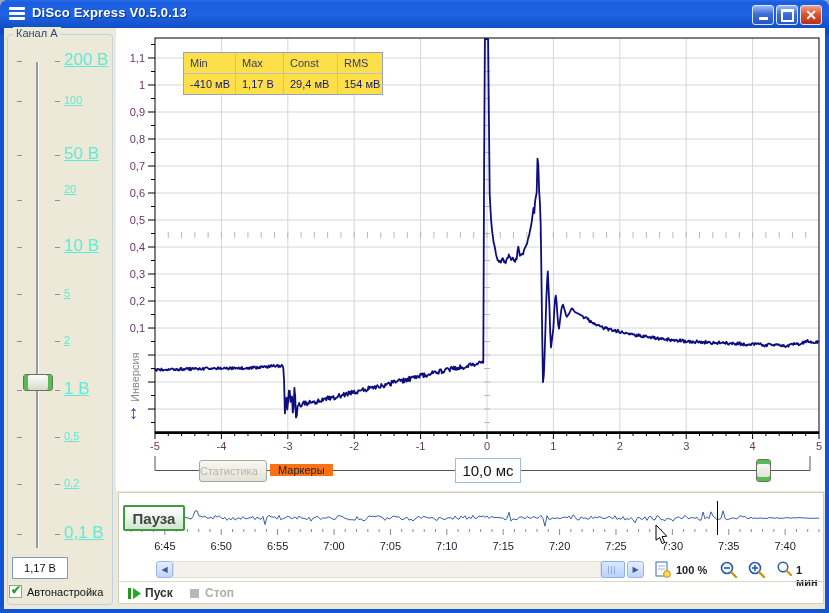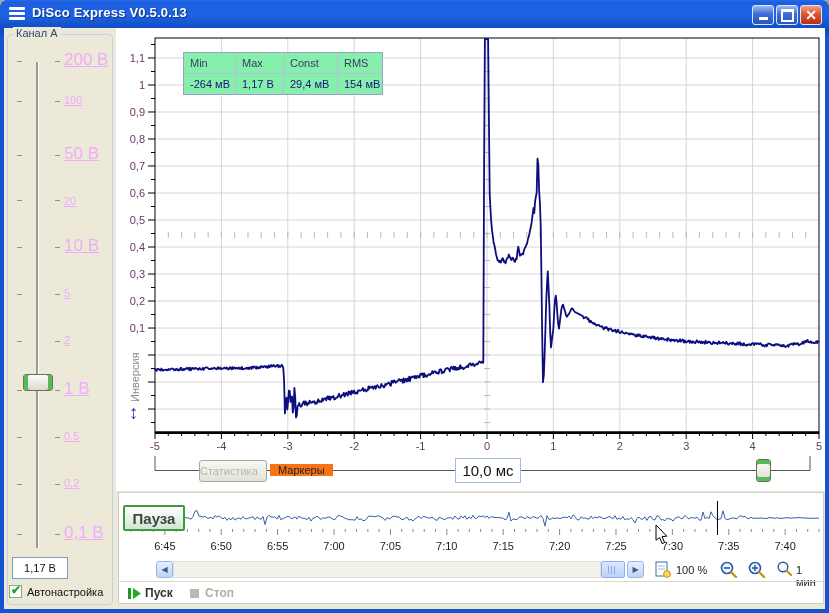--- a/index.html
+++ b/index.html
@@ -24,34 +24,34 @@
   
   .client{position:absolute;left:4px;top:28px;width:821px;height:581px;background:#ece9d8;}
   
   .groupbox{position:absolute;left:7px;top:34px;width:104px;height:569px;border:1px solid #c0d2e2;border-radius:4px;}
   .gbcaption{position:absolute;left:13px;top:27px;font-size:11px;color:#2b4a6b;background:#ece9d8;padding:0 3px;}
   .vtrack{position:absolute;left:36px;top:62px;width:2px;height:486px;background:#9a9a9a;border-right:1px solid #fff;}
   .tickdash{position:absolute;width:5px;height:1px;background:#909090;}
   .vthumb{position:absolute;left:23px;top:374px;width:28px;height:15px;border:1px solid #6f6f60;border-radius:3px;
     background:linear-gradient(180deg,#fdfdfb,#d9d9ce);
     box-shadow:inset 4px 0 0 #55bb55, inset -4px 0 0 #55bb55;}
-  .rlink{position:absolute;left:64px;color:#f0abfc;text-decoration:underline;cursor:pointer;white-space:nowrap;}
+  .rlink{position:absolute;left:64px;color:#5eead4;text-decoration:underline;cursor:pointer;white-space:nowrap;}
   .rlink.big{font-size:17px;}
   .rlink.small{font-size:11px;}
   .valbox{position:absolute;left:12px;top:557px;width:54px;height:20px;border:1px solid #7f9db9;background:#fff;
     font-size:11px;color:#111;text-align:center;line-height:20px;}
   .cbx{position:absolute;left:9px;top:585px;width:13px;height:13px;background:#fff;border:1px solid #88a888;
     box-sizing:border-box;}
   .cbx span{position:absolute;left:1px;top:-3px;color:#21a121;font-size:12px;font-weight:bold;}
   .cbxlabel{position:absolute;left:27px;top:586px;font-size:11px;color:#111;}
   
   .chartpanel{position:absolute;left:116px;top:28px;width:709px;height:463px;background:#fff;}
   #scope{position:absolute;left:0;top:0;pointer-events:none;}
   
-  .stats{position:absolute;left:183px;top:52px;background:#86efac;border:1px solid #9aa0cc;
+  .stats{position:absolute;left:183px;top:52px;background:#fde047;border:1px solid #9aa0cc;
     display:grid;grid-template-columns:52px 48px 54px 44px;}
   .stats .cell{font-size:11px;padding:4px 2px 4px 6px;color:#15157a;border-right:1px solid #b8bcdf;
     border-bottom:1px solid #b8bcdf;white-space:nowrap;}
   .stats .cell.hdr{color:#3a3a66;}
   .stats .cell.last{border-right:none;}
   .stats .cell.vrow{border-bottom:none;}
   
   .inversion{position:absolute;left:126px;top:344px;width:22px;height:88px;cursor:pointer;}
   .invtext{position:absolute;left:3px;top:0;font-size:11px;color:#8a8a8a;
     writing-mode:vertical-rl;transform:rotate(180deg);height:58px;}
@@ -76,21 +76,21 @@
   
   .sbbtn{position:absolute;top:68px;width:17px;height:17px;border:1px solid #9ab4ec;border-radius:3px;
     background:linear-gradient(180deg,#e7effc,#c0d4f8);box-sizing:border-box;text-align:center;
     font-size:8px;color:#3a5a9a;line-height:15px;}
   .sbtrack{position:absolute;left:54px;top:68px;width:428px;height:17px;background:#f2f1ea;
     border:1px solid #e2e0d6;box-sizing:border-box;}
   .sbthumb{position:absolute;left:482px;top:68px;width:24px;height:17px;border:1px solid #8cb0ee;border-radius:2px;
     background:linear-gradient(180deg,#dbe7fd,#bcd2f8);box-sizing:border-box;}
   .sbthumb i{position:absolute;left:6px;top:4px;width:9px;height:8px;
     background:repeating-linear-gradient(90deg,#8cb0ee 0 1px,transparent 1px 3px);}
-  .zlabel{position:absolute;top:71px;font-size:11px;color:#222;}
+  .zlabel{position:absolute;top:71px;font-size:11px;color:#222;font-weight:bold;}
   .zicon{position:absolute;top:67px;width:20px;height:20px;}
   .runline{position:absolute;left:0px;top:88px;width:704px;height:1px;background:#d8d8c8;}
   .playicon{position:absolute;left:9px;top:93px;}
   .runlabel{position:absolute;left:26px;top:93px;font-size:12px;font-weight:bold;color:#333;}
   .stopicon{position:absolute;left:71px;top:96px;width:9px;height:9px;background:#b8b8b8;}
   .stoplabel{position:absolute;left:86px;top:93px;font-size:12px;font-weight:bold;color:#b0b0a8;}
   #cursor{position:absolute;left:655px;top:524px;pointer-events:none;}
 </style>
 </head>
 <body>
@@ -142,21 +142,21 @@
       <i class="tickdash" style="left: 17px; top: 484px;"></i>
       <i class="tickdash" style="left: 55px; top: 484px;"></i>
       <i class="tickdash" style="left: 17px; top: 534px;"></i>
       <i class="tickdash" style="left: 55px; top: 534px;"></i>
     </div>
   <div class="vthumb"></div>
   <div id="range-links">
       <span class="rlink big" style="top: 50px;">200 В</span>
       <span class="rlink small" style="top: 94px;">100</span>
       <span class="rlink big" style="top: 144px;">50 В</span>
-      <span class="rlink small" style="top: 195px;">20</span>
+      <span class="rlink small" style="top: 183px;">20</span>
       <span class="rlink big" style="top: 236px;">10 В</span>
       <span class="rlink small" style="top: 287px;">5</span>
       <span class="rlink small" style="top: 334px;">2</span>
       <span class="rlink big" style="top: 379px;">1 В</span>
       <span class="rlink small" style="top: 430px;">0,5</span>
       <span class="rlink small" style="top: 477px;">0,2</span>
       <span class="rlink big" style="top: 523px;">0,1 В</span>
     </div>
   <div class="valbox">1,17 В</div>
   <span class="cbx">
@@ -375,21 +375,21 @@
       </g>
       <path d="M155,456 L155,470.5 L810,470.5 L810,456" fill="none" stroke="#555"></path>
       <polyline points="155.0,368.6 155.8,370.5 156.6,370.8 157.4,368.8 158.2,369.2 159.0,369.2 159.8,370.1 160.6,370.5 161.4,368.5 162.2,370.2 163.0,370.7 163.8,370.0 164.6,369.9 165.4,369.9 166.2,369.6 167.0,370.4 167.7,370.1 168.5,369.0 169.3,369.8 170.1,369.6 170.9,368.9 171.7,368.7 172.5,368.5 173.3,369.1 174.1,370.2 174.9,369.3 175.7,370.2 176.5,368.8 177.3,369.4 178.1,370.5 178.9,369.4 179.7,370.3 180.5,368.0 181.3,367.9 182.1,370.2 182.9,370.3 183.7,368.9 184.5,369.9 185.3,368.7 186.1,368.8 186.9,367.8 187.7,368.9 188.5,368.0 189.3,370.2 190.1,367.7 190.9,370.3 191.7,368.4 192.4,367.9 193.2,368.9 194.0,368.1 194.8,369.0 195.6,367.9 196.4,368.3 197.2,368.6 198.0,369.8 198.8,368.9 199.6,368.0 200.4,369.5 201.2,369.7 202.0,369.3 202.8,367.9 203.6,370.0 204.4,368.1 205.2,367.8 206.0,367.3 206.8,367.5 207.6,367.6 208.4,368.9 209.2,369.1 210.0,368.9 210.8,369.1 211.6,368.1 212.4,368.9 213.2,368.5 214.0,367.6 214.8,368.4 215.6,368.3 216.4,369.4 217.2,368.8 217.9,367.1 218.7,368.8 219.5,368.6 220.3,367.5 221.1,369.2 221.9,368.7 222.7,368.6 223.5,368.4 224.3,367.5 225.1,368.0 225.9,368.7 226.7,367.4 227.5,368.3 228.3,369.6 229.1,368.9 229.9,367.1 230.7,367.8 231.5,369.4 232.3,367.2 233.1,369.0 233.9,367.3 234.7,367.6 235.5,368.6 236.3,367.8 237.1,368.7 237.9,368.4 238.7,367.4 239.5,368.9 240.3,367.9 241.1,369.0 241.9,366.9 242.6,369.3 243.4,369.2 244.2,368.7 245.0,368.6 245.8,368.5 246.6,367.6 247.4,368.8 248.2,367.6 249.0,369.1 249.8,367.6 250.6,367.2 251.4,369.0 252.2,366.6 253.0,368.0 253.8,366.7 254.6,366.4 255.4,367.6 256.2,368.7 257.0,366.7 257.8,368.3 258.6,368.3 259.4,367.0 260.2,368.1 261.0,366.1 261.8,366.1 262.6,367.1 263.4,367.3 264.2,366.0 265.0,366.3 265.8,367.3 266.6,366.1 267.3,367.8 268.1,367.7 268.9,365.3 269.7,367.1 270.5,366.0 271.3,365.0 272.1,366.5 272.9,366.0 273.7,364.9 274.5,366.2 275.3,366.9 276.1,366.3 276.9,365.0 277.7,364.8 278.5,367.3 279.3,365.6 280.1,366.9 280.9,366.5 281.7,364.8 282.5,365.8 283.3,368.0 284.1,381.0 284.9,413.4 285.7,402.7 286.5,397.6 287.3,409.5 288.1,401.3 288.9,390.6 289.7,390.8 290.5,401.9 291.3,400.4 292.0,396.5 292.8,412.5 293.6,407.8 294.4,387.9 295.2,396.8 296.0,417.4 296.8,415.6 297.6,406.3 298.4,405.2 299.2,402.9 300.0,405.6 300.8,406.7 301.6,406.3 302.4,404.1 303.2,402.1 304.0,401.3 304.8,404.8 305.6,401.3 306.4,403.4 307.2,405.3 308.0,402.9 308.8,403.8 309.6,400.6 310.4,401.7 311.2,402.9 312.0,402.7 312.8,401.5 313.6,402.0 314.4,401.3 315.2,403.9 316.0,402.8 316.8,403.6 317.5,400.9 318.3,399.3 319.1,402.0 319.9,401.2 320.7,401.6 321.5,401.9 322.3,398.5 323.1,400.7 323.9,398.7 324.7,398.6 325.5,398.1 326.3,400.4 327.1,397.2 327.9,396.3 328.7,399.3 329.5,396.5 330.3,399.8 331.1,396.9 331.9,397.6 332.7,396.4 333.5,396.1 334.3,399.5 335.1,399.2 335.9,398.1 336.7,397.3 337.5,397.5 338.3,395.5 339.1,393.8 339.9,396.4 340.7,397.7 341.5,395.8 342.2,394.8 343.0,395.1 343.8,392.8 344.6,396.6 345.4,394.8 346.2,392.7 347.0,394.2 347.8,395.7 348.6,391.4 349.4,393.7 350.2,391.7 351.0,394.6 351.8,390.6 352.6,393.0 353.4,392.8 354.2,390.5 355.0,393.5 355.8,393.5 356.6,392.4 357.4,393.5 358.2,390.3 359.0,390.3 359.8,390.6 360.6,390.7 361.4,390.3 362.2,389.2 363.0,388.0 363.8,391.2 364.6,389.6 365.4,389.5 366.2,391.5 366.9,390.5 367.7,390.3 368.5,386.4 369.3,388.7 370.1,386.7 370.9,387.4 371.7,387.6 372.5,386.4 373.3,388.8 374.1,387.2 374.9,386.0 375.7,388.8 376.5,386.4 377.3,385.1 378.1,386.3 378.9,387.4 379.7,387.8 380.5,387.6 381.3,384.0 382.1,385.5 382.9,385.9 383.7,387.4 384.5,386.9 385.3,383.9 386.1,385.0 386.9,384.0 387.7,383.4 388.5,382.5 389.3,383.2 390.1,385.2 390.9,385.8 391.6,380.9 392.4,380.8 393.2,382.7 394.0,380.3 394.8,381.2 395.6,382.7 396.4,382.0 397.2,381.3 398.0,380.6 398.8,379.3 399.6,379.2 400.4,381.0 401.2,380.0 402.0,379.5 402.8,382.8 403.6,378.5 404.4,382.4 405.2,379.1 406.0,379.0 406.8,381.5 407.6,378.5 408.4,380.9 409.2,376.6 410.0,381.1 410.8,377.1 411.6,377.6 412.4,376.5 413.2,377.0 414.0,376.1 414.8,378.2 415.6,376.0 416.4,378.2 417.1,376.0 417.9,375.8 418.7,377.4 419.5,377.6 420.3,373.8 421.1,374.9 421.9,373.4 422.7,373.4 423.5,377.2 424.3,373.3 425.1,376.5 425.9,375.4 426.7,376.9 427.5,375.4 428.3,374.5 429.1,374.4 429.9,375.1 430.7,373.6 431.5,373.8 432.3,371.2 433.1,373.2 433.9,371.6 434.7,371.5 435.5,371.5 436.3,373.1 437.1,372.5 437.9,373.6 438.7,373.5 439.5,369.8 440.3,369.4 441.1,369.4 441.8,373.4 442.6,371.6 443.4,372.6 444.2,372.2 445.0,369.7 445.8,368.4 446.6,368.6 447.4,368.0 448.2,368.5 449.0,369.5 449.8,371.4 450.6,367.9 451.4,366.8 452.2,368.2 453.0,369.2 453.8,366.5 454.6,369.6 455.4,366.9 456.2,369.9 457.0,367.9 457.8,369.6 458.6,367.6 459.4,369.1 460.2,365.2 461.0,368.4 461.8,367.2 462.6,367.6 463.4,369.2 464.2,368.2 465.0,368.0 465.8,367.1 466.5,367.2 467.3,365.7 468.1,367.2 468.9,364.1 469.7,363.7 470.5,363.2 471.3,365.4 472.1,365.3 472.9,363.5 473.7,364.4 474.5,366.1 475.3,364.8 476.1,364.5 476.9,363.6 477.7,364.3 478.5,362.7 479.3,361.4 480.1,362.1 480.9,362.7 481.7,361.6 482.5,362.9 483.3,362.7 484.1,167.8 484.9,39.0 485.7,39.0 486.5,39.0 487.3,39.0 488.1,39.0 488.9,117.8 489.7,194.1 490.5,209.7 491.2,221.2 492.0,230.0 492.8,235.9 493.6,242.5 494.4,245.3 495.2,249.3 496.0,254.2 496.8,257.3 497.6,260.3 498.4,260.4 499.2,262.0 500.0,260.7 500.8,262.6 501.6,260.4 502.4,258.3 503.2,258.6 504.0,262.1 504.8,261.5 505.6,263.3 506.4,259.9 507.2,258.2 508.0,257.9 508.8,254.5 509.6,256.8 510.4,257.5 511.2,260.1 512.0,259.4 512.8,257.7 513.6,259.4 514.4,261.5 515.2,261.8 516.0,258.3 516.7,259.0 517.5,251.0 518.3,246.7 519.1,250.9 519.9,255.9 520.7,254.5 521.5,254.9 522.3,253.6 523.1,254.4 523.9,250.5 524.7,248.3 525.5,247.1 526.3,245.0 527.1,243.5 527.9,239.2 528.7,236.7 529.5,233.4 530.3,229.2 531.1,225.8 531.9,220.3 532.7,214.0 533.5,208.0 534.3,213.0 535.1,201.1 535.9,196.7 536.7,192.8 537.5,158.7 538.3,164.5 539.1,190.3 539.9,202.5 540.7,225.0 541.4,274.0 542.2,335.8 543.0,382.2 543.8,375.2 544.6,355.4 545.4,330.1 546.2,302.5 547.0,284.1 547.8,271.4 548.6,288.9 549.4,306.4 550.2,332.4 551.0,347.5 551.8,341.0 552.6,334.5 553.4,328.0 554.2,311.8 555.0,299.7 555.8,295.6 556.6,302.4 557.4,314.5 558.2,324.3 559.0,328.6 559.8,322.1 560.6,315.6 561.4,309.1 562.2,305.9 563.0,304.6 563.8,307.3 564.6,310.0 565.4,312.7 566.1,315.4 566.9,316.8 567.7,315.6 568.5,314.4 569.3,313.2 570.1,311.6 570.9,309.9 571.7,308.3 572.5,308.6 573.3,309.8 574.1,311.0 574.9,312.0 575.7,312.4 576.5,312.8 577.3,313.2 578.1,313.6 578.9,314.0 579.7,314.4 580.5,314.9 581.3,315.3 582.1,315.8 582.9,316.3 583.7,318.4 584.5,318.0 585.3,317.1 586.1,317.3 586.9,317.4 587.7,319.4 588.5,318.7 589.3,321.7 590.1,322.2 590.8,320.7 591.6,322.4 592.4,322.6 593.2,323.7 594.0,322.9 594.8,324.3 595.6,324.1 596.4,325.6 597.2,325.1 598.0,325.2 598.8,324.9 599.6,326.0 600.4,326.4 601.2,326.6 602.0,326.1 602.8,327.5 603.6,329.3 604.4,328.6 605.2,327.0 606.0,328.2 606.8,327.3 607.6,328.3 608.4,330.6 609.2,328.7 610.0,328.8 610.8,328.5 611.6,329.8 612.4,331.2 613.2,330.5 614.0,331.1 614.8,329.9 615.6,329.9 616.3,332.4 617.1,332.0 617.9,329.8 618.7,331.1 619.5,332.9 620.3,333.1 621.1,332.3 621.9,331.1 622.7,332.4 623.5,332.9 624.3,333.6 625.1,333.5 625.9,332.6 626.7,333.1 627.5,333.4 628.3,333.3 629.1,334.6 629.9,333.4 630.7,334.4 631.5,333.5 632.3,333.7 633.1,334.7 633.9,334.4 634.7,334.5 635.5,336.4 636.3,336.5 637.1,334.5 637.9,336.1 638.7,334.1 639.5,335.9 640.3,335.0 641.0,336.8 641.8,337.1 642.6,337.3 643.4,335.4 644.2,337.0 645.0,335.5 645.8,335.3 646.6,336.7 647.4,336.6 648.2,337.7 649.0,337.4 649.8,336.6 650.6,338.1 651.4,338.4 652.2,336.3 653.0,336.3 653.8,338.1 654.6,336.7 655.4,339.4 656.2,338.9 657.0,337.7 657.8,337.3 658.6,339.9 659.4,339.2 660.2,338.1 661.0,339.3 661.8,337.9 662.6,338.9 663.4,338.4 664.2,339.8 665.0,339.9 665.7,339.5 666.5,339.0 667.3,340.9 668.1,338.0 668.9,339.0 669.7,340.0 670.5,341.3 671.3,339.4 672.1,340.4 672.9,340.0 673.7,339.7 674.5,341.3 675.3,339.8 676.1,340.0 676.9,339.9 677.7,341.8 678.5,340.9 679.3,341.2 680.1,339.2 680.9,341.7 681.7,340.9 682.5,339.5 683.3,340.2 684.1,342.7 684.9,340.4 685.7,342.4 686.5,342.3 687.3,341.8 688.1,341.0 688.9,340.4 689.7,342.7 690.4,340.9 691.2,342.6 692.0,342.9 692.8,341.2 693.6,342.5 694.4,342.1 695.2,343.2 696.0,341.9 696.8,340.2 697.6,341.7 698.4,342.6 699.2,341.5 700.0,341.5 700.8,343.0 701.6,341.5 702.4,343.3 703.2,341.9 704.0,342.0 704.8,343.7 705.6,340.7 706.4,343.0 707.2,343.2 708.0,341.7 708.8,342.3 709.6,341.8 710.4,343.0 711.2,344.0 712.0,344.2 712.8,342.8 713.6,341.7 714.4,343.4 715.2,342.9 715.9,342.9 716.7,343.1 717.5,344.1 718.3,342.4 719.1,341.4 719.9,343.4 720.7,343.3 721.5,342.9 722.3,342.6 723.1,341.9 723.9,343.2 724.7,342.9 725.5,343.8 726.3,341.6 727.1,343.0 727.9,344.4 728.7,344.7 729.5,343.4 730.3,343.1 731.1,343.1 731.9,344.3 732.7,342.5 733.5,343.2 734.3,343.9 735.1,344.8 735.9,343.8 736.7,344.7 737.5,342.3 738.3,344.3 739.1,343.1 739.9,342.2 740.6,345.3 741.4,343.5 742.2,344.2 743.0,345.5 743.8,343.2 744.6,344.9 745.4,345.5 746.2,344.9 747.0,345.6 747.8,344.5 748.6,344.7 749.4,344.1 750.2,345.1 751.0,345.0 751.8,343.5 752.6,343.1 753.4,343.6 754.2,345.1 755.0,343.2 755.8,343.2 756.6,344.0 757.4,343.6 758.2,343.2 759.0,344.1 759.8,344.0 760.6,343.3 761.4,344.3 762.2,345.9 763.0,344.9 763.8,345.5 764.6,346.6 765.3,345.4 766.1,344.6 766.9,346.3 767.7,344.0 768.5,343.7 769.3,343.6 770.1,344.1 770.9,344.1 771.7,345.4 772.5,345.2 773.3,345.0 774.1,345.7 774.9,344.5 775.7,344.9 776.5,343.9 777.3,344.4 778.1,344.9 778.9,344.3 779.7,345.6 780.5,345.5 781.3,346.4 782.1,345.0 782.9,346.4 783.7,345.0 784.5,345.9 785.3,347.1 786.1,346.7 786.9,346.1 787.7,345.1 788.5,346.7 789.3,344.7 790.0,344.1 790.8,344.4 791.6,343.7 792.4,343.9 793.2,344.9 794.0,342.9 794.8,344.3 795.6,343.9 796.4,343.2 797.2,344.1 798.0,343.3 798.8,345.3 799.6,344.7 800.4,344.5 801.2,343.7 802.0,343.6 802.8,341.6 803.6,343.7 804.4,341.5 805.2,341.0 806.0,342.4 806.8,340.7 807.6,339.9 808.4,342.1 809.2,342.1 810.0,342.6 810.8,341.2 811.6,342.8 812.4,342.6 813.2,342.5 814.0,343.2 814.8,343.1 815.5,342.7 816.3,341.2 817.1,343.1 817.9,341.0 818.7,342.6 " fill="none" stroke="#0d0d7e" stroke-width="1.8" stroke-linejoin="round"></polyline>
     </svg>
 
   <div class="stats" id="stats">
       <div class="cell hdr">Min</div>
       <div class="cell hdr">Max</div>
       <div class="cell hdr">Const</div>
       <div class="cell hdr last">RMS</div>
-      <div class="cell vrow">-264 мВ</div>
+      <div class="cell vrow">-410 мВ</div>
       <div class="cell vrow">1,17 В</div>
       <div class="cell vrow">29,4 мВ</div>
       <div class="cell vrow last">154 мВ</div>
     </div>
 
   <div class="inversion">
     <span class="invtext">Инверсия</span>
     <span class="invarrow">↕</span>
   </div>
 

